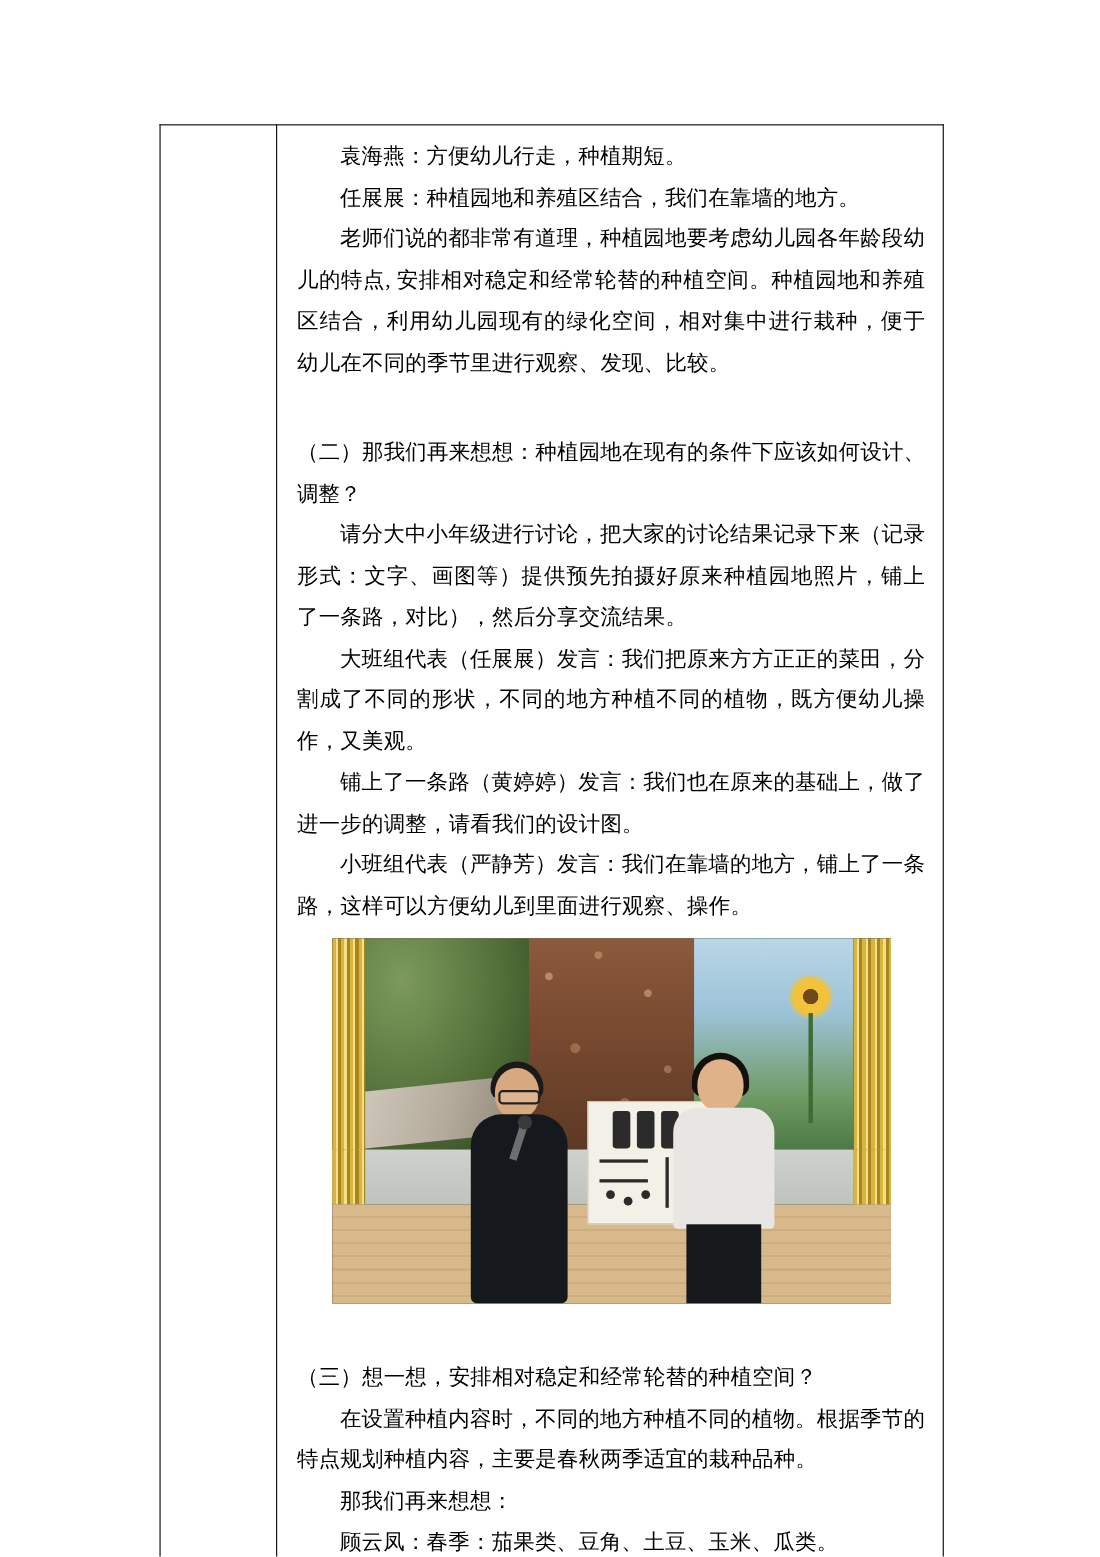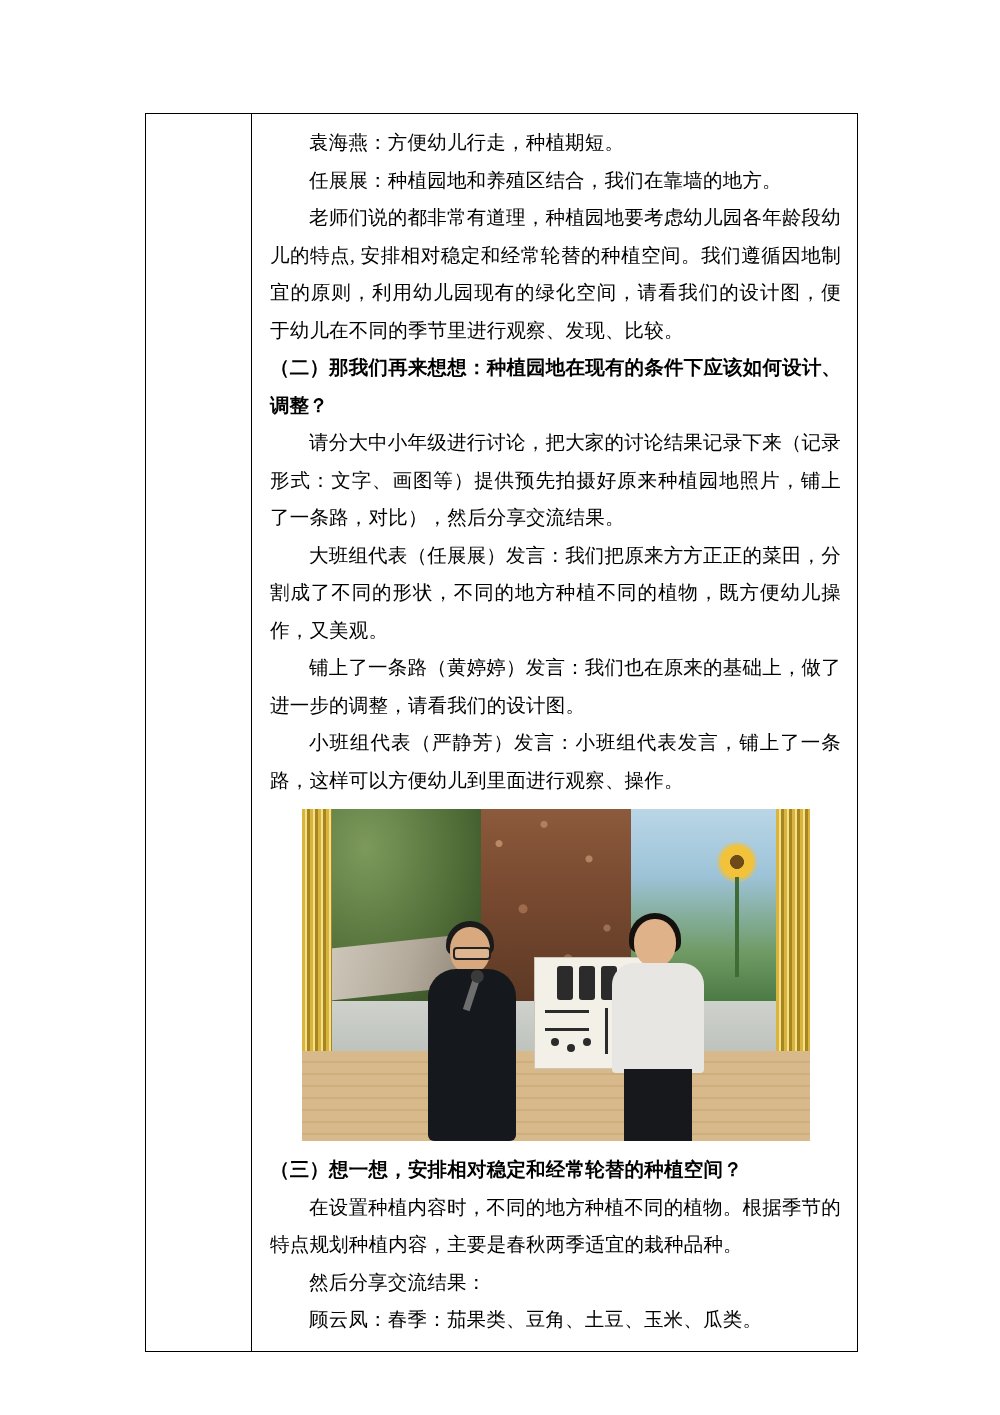--- a/index.html
+++ b/index.html
@@ -49,21 +49,22 @@
     font-size: 19.5px;
     line-height: 37.5px;
     letter-spacing: 0.2px;
     text-align: justify;
     text-justify: inter-ideograph;
   }
   p.indent {
     text-indent: 2em;
   }
   p.bold {
-    font-weight: bold;
+    font-weight: normal;
+    margin-top: 44px;
   }
   p.tight {
     letter-spacing: -0.1px;
   }
   .photo-wrap {
     margin: 10px 0 6px 0;
     text-align: center;
   }
   .photo {
     position: relative;
@@ -268,26 +269,26 @@
     <tbody>
         <tr>
       <td class="col-label">
         <div class="label-cell-inner"></div>
       </td>
       <td class="col-body">
         <div class="body-inner">
 
           <p class="line indent">袁海燕：方便幼儿行走，种植期短。</p>
           <p class="line indent">任展展：种植园地和养殖区结合，我们在靠墙的地方。</p>
-          <p class="line indent">老师们说的都非常有道理，种植园地要考虑幼儿园各年龄段幼儿的特点, 安排相对稳定和经常轮替的种植空间。我们遵循因地制宜的原则，利用幼儿园现有的绿化空间，请看我们的设计图，便于幼儿在不同的季节里进行观察、发现、比较。</p>
+          <p class="line indent">老师们说的都非常有道理，种植园地要考虑幼儿园各年龄段幼儿的特点, 安排相对稳定和经常轮替的种植空间。种植园地和养殖区结合，利用幼儿园现有的绿化空间，相对集中进行栽种，便于幼儿在不同的季节里进行观察、发现、比较。</p>
           <p class="line bold tight">（二）那我们再来想想：种植园地在现有的条件下应该如何设计、调整？</p>
           <p class="line indent">请分大中小年级进行讨论，把大家的讨论结果记录下来（记录形式：文字、画图等）提供预先拍摄好原来种植园地照片，铺上了一条路，对比），然后分享交流结果。</p>
           <p class="line indent">大班组代表（任展展）发言：我们把原来方方正正的菜田，分割成了不同的形状，不同的地方种植不同的植物，既方便幼儿操作，又美观。</p>
           <p class="line indent">铺上了一条路（黄婷婷）发言：我们也在原来的基础上，做了进一步的调整，请看我们的设计图。</p>
-          <p class="line indent">小班组代表（严静芳）发言：小班组代表发言，铺上了一条路，这样可以方便幼儿到里面进行观察、操作。</p>
+          <p class="line indent">小班组代表（严静芳）发言：我们在靠墙的地方，铺上了一条路，这样可以方便幼儿到里面进行观察、操作。</p>
 
           <div class="photo-wrap">
             <div class="photo">
               <div class="ph-screen">
                 <div class="ph-screen-left"></div>
                 <div class="ph-screen-mid"></div>
                 <div class="ph-screen-right">
                   <div class="ph-sunflower"></div>
                   <div class="ph-sunflower-stem"></div>
                 </div>
@@ -326,21 +327,21 @@
                 <div class="hair"></div>
                 <div class="head"></div>
                 <div class="body"></div>
                 <div class="legs"></div>
               </div>
             </div>
           </div>
 
           <p class="line bold">（三）想一想，安排相对稳定和经常轮替的种植空间？</p>
           <p class="line indent">在设置种植内容时，不同的地方种植不同的植物。根据季节的特点规划种植内容，主要是春秋两季适宜的栽种品种。</p>
-          <p class="line indent">然后分享交流结果：</p>
+          <p class="line indent">那我们再来想想：</p>
           <p class="line indent">顾云凤：春季：茄果类、豆角、土豆、玉米、瓜类。</p>
 
         </div>
       </td>
     </tr>
   </tbody>
     </table>
 </div>
 
 </body></html>

